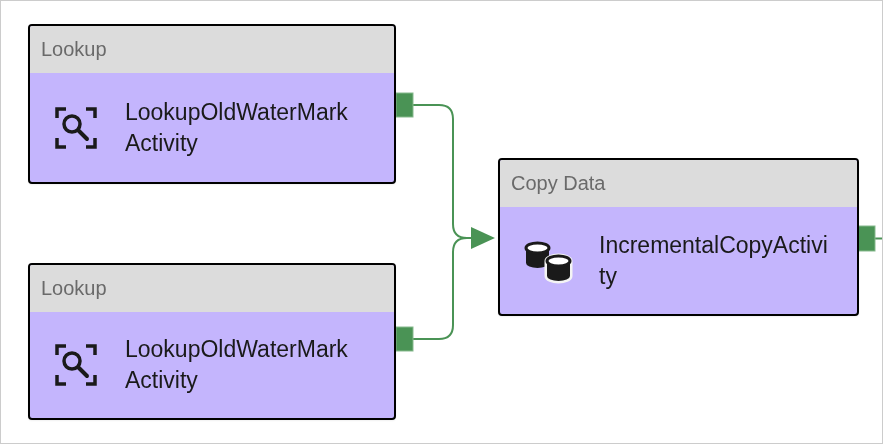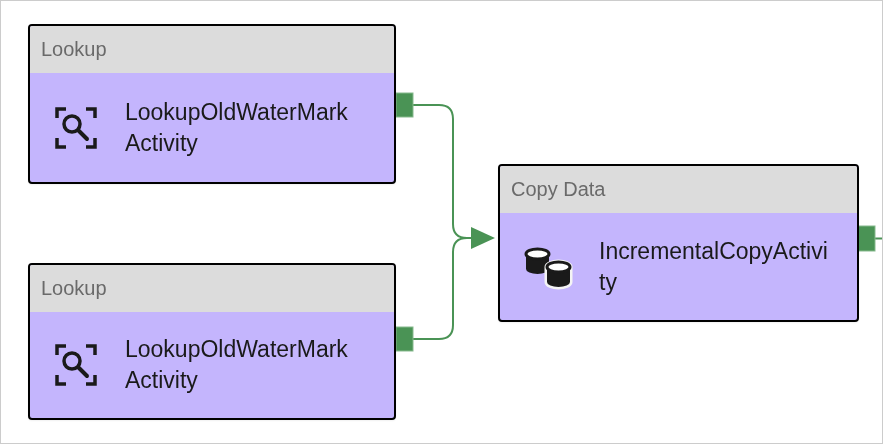--- a/index.html
+++ b/index.html
@@ -17,21 +17,21 @@
     position:absolute;
     box-sizing:border-box;
     border:2px solid #000000;
     border-radius:4px;
     background:#c4b5fd;
     box-shadow:0 1px 2px rgba(0,0,0,0.06);
     overflow:hidden;
   }
   .node-0{left:27px;top:23px;width:368px;height:160px;}
   .node-1{left:27px;top:262px;width:368px;height:157px;}
-  .node-2{left:497px;top:163px;width:361px;height:158px;}
+  .node-2{left:497px;top:157px;width:361px;height:158px;}
   .node-header{
     height:47px;
     box-sizing:border-box;
     background:#dcdcdc;
     color:#6a6a6a;
     font-size:20px;
     line-height:47px;
     padding-left:11px;
     white-space:nowrap;
     overflow:hidden;

